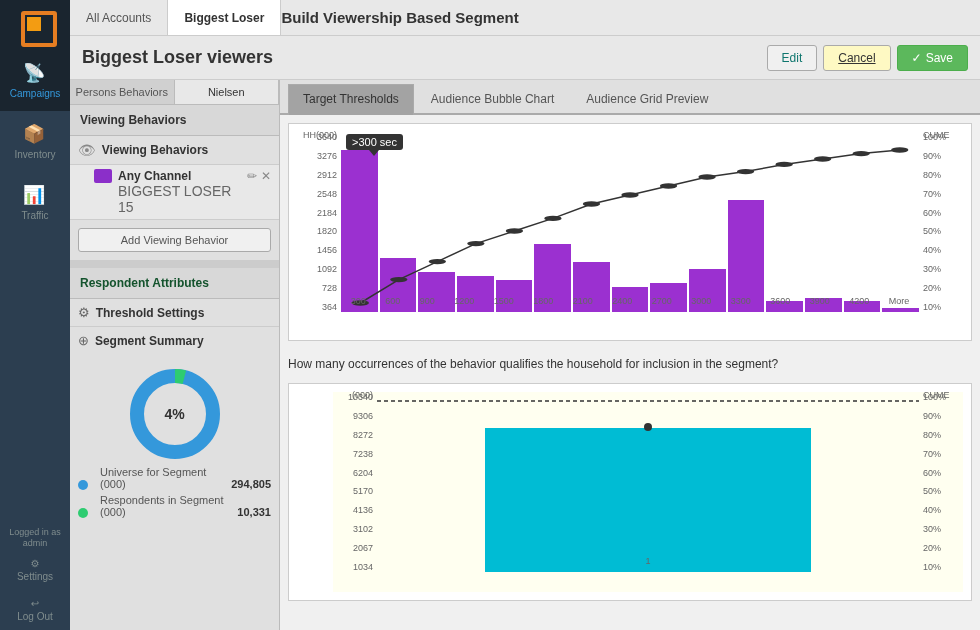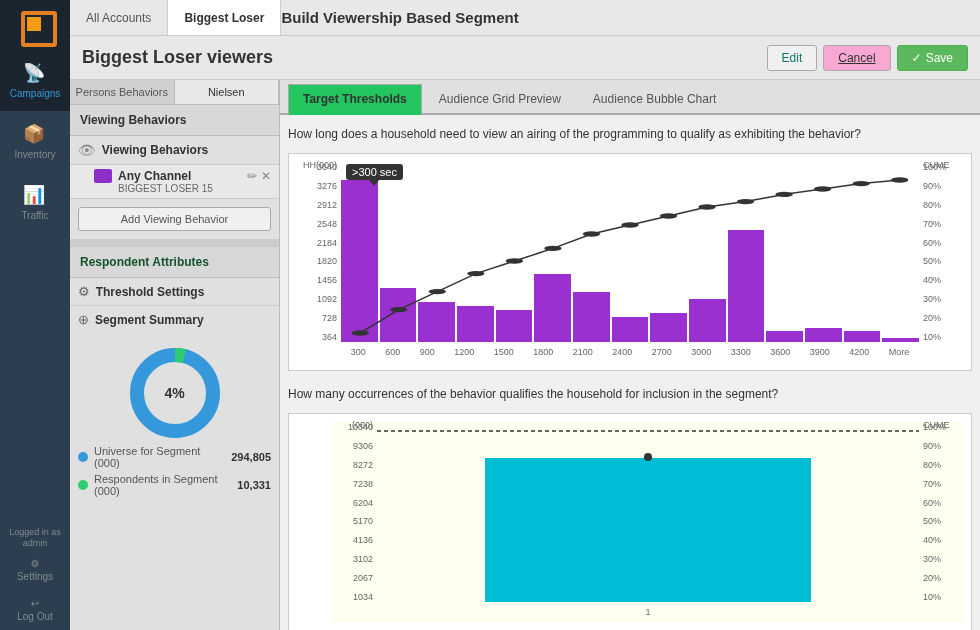--- a/index.html
+++ b/index.html
@@ -62,21 +62,21 @@
     #header-row {
       height: 44px; background: #e8e8e8; border-bottom: 1px solid #ccc;
       display: flex; align-items: center; padding: 0 12px;
     }
     .segment-title { font-size: 18px; font-weight: bold; color: #333; flex: 1; }
     .header-btn {
       padding: 5px 14px; border: 1px solid #aaa; border-radius: 3px; cursor: pointer;
       font-size: 12px; margin-left: 6px;
     }
     .btn-edit { background: #f0f0f0; color: #0f766e; }
-    .btn-cancel { background: #f9a8d4; color: #333; text-decoration: underline; }
+    .btn-cancel { background: #fef9c3; color: #333; text-decoration: underline; }
     .btn-save { background: #5cb85c; color: #fff; border-color: #4cae4c; display: flex; align-items: center; gap: 4px; }
 
     
     #body {
       display: flex; height: calc(100% - 44px);
     }
 
     
     #left-panel {
       width: 210px; background: #e0e0e0; border-right: 1px solid #bbb;
@@ -103,21 +103,21 @@
     .eye-icon { color: #888; font-size: 14px; }
     .behavior-label { font-size: 12px; font-weight: bold; color: #333; }
 
     .channel-row {
       display: flex; align-items: flex-start; padding: 4px 8px 4px 24px; gap: 6px;
       border-bottom: 1px solid #ccc; background: #e8e8e8;
     }
     .channel-color { width: 18px; height: 14px; background: #8b2fc9; border-radius: 2px; }
     .channel-info { flex: 1; }
     .channel-name { font-size: 12px; font-weight: bold; color: #333; }
-    .channel-sub { font-size: 10px; color: #666; text-transform: uppercase; }
+    .channel-sub { font-size: 14px; color: #666; text-transform: uppercase; }
     .channel-actions { display: flex; gap: 4px; }
     .channel-action { color: #888; cursor: pointer; font-size: 12px; }
 
     .add-behavior-btn {
       margin: 8px; padding: 5px 0; border: 1px solid #aaa; border-radius: 3px;
       background: #f0f0f0; text-align: center; font-size: 11px; color: #555; cursor: pointer;
     }
 
     .section-divider { height: 8px; background: #ccc; }
 
@@ -143,41 +143,41 @@
 
     
     .donut-container {
       display: flex; flex-direction: column; align-items: center; padding: 10px 0;
     }
     .donut-wrap { position: relative; width: 100px; height: 100px; }
     .donut-text {
       position: absolute; top: 50%; left: 50%; transform: translate(-50%,-50%);
       font-size: 14px; font-weight: bold; color: #333;
     }
-    .legend-row { display: flex; align-items: center; gap: 6px; margin: 2px 8px; font-size: 11px; }
+    .legend-row { display: flex; align-items: flex-end; gap: 12px; margin: 2px 8px; font-size: 11px; }
     .legend-dot { width: 10px; height: 10px; border-radius: 50%; }
     .legend-label { flex: 1; color: #555; }
     .legend-value { font-weight: bold; color: #333; }
 
     
     #right-panel {
       flex: 1; background: #f0f0f0; display: flex; flex-direction: column; overflow: hidden;
     }
 
     
     .tabs-row {
       display: flex; background: #e0e0e0; border-bottom: 2px solid #aaa; padding: 0 8px;
     }
     .tab {
       padding: 7px 14px; font-size: 12px; color: #555; cursor: pointer;
       border: 1px solid transparent; border-bottom: none; margin-right: 2px; margin-top: 4px;
     }
     .tab.active {
-      background: #22c55e; color: #333; border-color: #aaa;
-      border-bottom-color: #f0f0f0; margin-bottom: -2px; font-weight: bold;
+      background: #a3a3a3; color: #333; border-color: #aaa;
+      border-bottom-color: #f0f0f0; margin-bottom: -2px; font-weight: normal;
     }
 
     
     .charts-area { flex: 1; overflow-y: auto; padding: 8px; }
     .chart-question { font-size: 12px; color: #333; margin-bottom: 8px; padding: 4px 0; }
     .chart-container { background: #fff; border: 1px solid #ccc; margin-bottom: 12px; padding: 8px; position: relative; }
 
     
     .bar-chart-wrap { position: relative; height: 200px; }
     .chart-y-labels {
@@ -186,23 +186,22 @@
       font-size: 9px; color: #666; text-align: right; padding-right: 4px;
     }
     .chart-y-right {
       position: absolute; right: 0; top: 0; bottom: 20px; width: 44px;
       display: flex; flex-direction: column; justify-content: space-between;
       font-size: 9px; color: #666; text-align: left; padding-left: 4px;
     }
     .chart-inner { position: absolute; left: 44px; right: 44px; top: 0; bottom: 20px; }
     .bars-area { display: flex; align-items: flex-end; height: 100%; gap: 2px; }
     .x-labels {
-      position: absolute; bottom: 0; left: 44px; right: 44px; height: 20px;
+      position: absolute; bottom: 16px; left: 44px; right: 44px; height: 20px;
       display: flex; font-size: 9px; color: #666; justify-content: space-around;
-      align-items: center;
     }
     .cume-line {
       position: absolute; left: 44px; right: 44px; top: 0; bottom: 20px;
       pointer-events: none;
     }
 
     
     .tooltip-box {
       position: absolute; top: 8px; left: 60px;
       background: #333; color: #fff; padding: 2px 6px; font-size: 11px; border-radius: 3px;
@@ -338,30 +337,29 @@
         </div>
       </div>
     </div>
 
     <div id="right-panel">
       <div class="tabs-row">
         <div class="tab active">
           <span>Target Thresholds</span>
         </div>
         <div class="tab">
+          <span>Audience Bubble Chart</span>
+        </div>
+        <div class="tab">
           <span>Audience Grid Preview</span>
         </div>
-        <div class="tab">
-          <span>Audience Bubble Chart</span>
-        </div>
       </div>
 
       <div class="charts-area">
 
-        <div class="chart-question">How long does a household need to view an airing of the programming to qualify as exhibiting the behavior?</div>
         <div class="chart-container">
           <div class="bar-chart-wrap">
 
             <div style="position:absolute;left:0;top:-2px;font-size:9px;color:#666;width:44px;text-align:right;padding-right:4px;">HH(000)</div>
 
             <div style="position:absolute;right:0;top:-2px;font-size:9px;color:#666;width:44px;text-align:left;padding-left:4px;">CUME</div>
 
             <div class="chart-y-labels">
               <span>3640</span>
               <span>3276</span>

